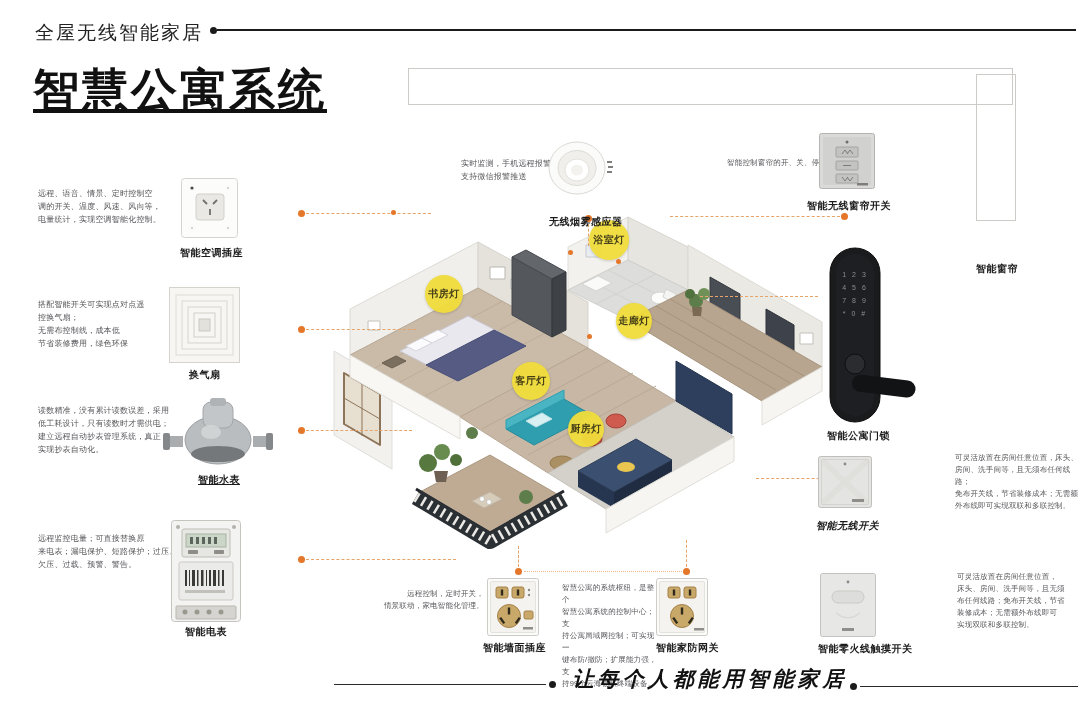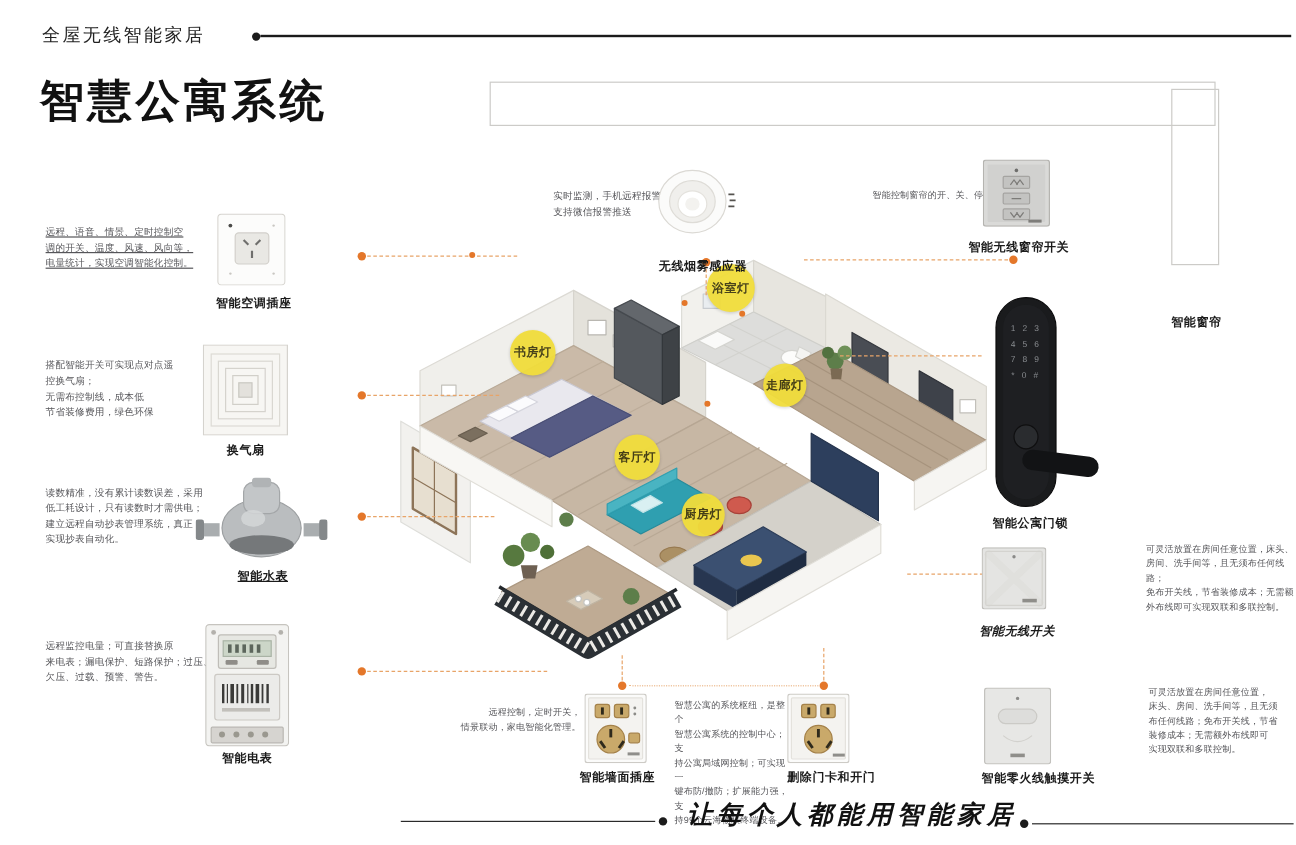--- a/index.html
+++ b/index.html
@@ -3,22 +3,22 @@
 <meta charset="utf-8">
 <style>
   * { margin:0; padding:0; box-sizing:border-box; }
   html,body { background:#ffffff; }
   #canvas {
     position:relative; width:1080px; height:704px; background:#fff;
     overflow:hidden; font-family:"Liberation Sans","DejaVu Sans",sans-serif;
     color:#1b1b1b;
   }
   .abs { position:absolute; }
-  .tagline { font-size:15px; letter-spacing:2px; color:#222; }
-  .title { font-size:37px; font-weight:bold; letter-spacing:3px; color:#111; }
+  .tagline { font-size:19px; letter-spacing:2px; color:#222; }
+  .title { font-size:46px; font-weight:bold; letter-spacing:3px; color:#111;text-decoration:underline; }
   .lbl { position:absolute; font-size:10px; font-weight:bold; color:#1b1b1b; letter-spacing:.5px; white-space:nowrap; }
   .desc { position:absolute; font-size:8px; line-height:13px; color:#56565a; white-space:pre-line; letter-spacing:.2px; }
   .desc.sm { font-size:7.5px; line-height:12px; }
   .odot { position:absolute; width:7px; height:7px; border-radius:50%; background:#e4772a; }
   .odot.small { width:5px; height:5px; }
   .dl-h { position:absolute; height:0; border-top:1px dashed #e8a468; }
   .dl-v { position:absolute; width:0; border-left:1px dashed #e8a468; }
   .dl-h.lite { border-top-style:dotted; border-top-color:#ecb98c; }
   .obox { position:absolute; border:1px solid #cccbc8; background:transparent; }
   .hline { position:absolute; background:#1b1b1b; }
@@ -124,21 +124,21 @@
       <path d="M104,266 L118,266 L116,277 L106,277 Z" fill="#6e6052"></path>
       <path d="M142,296 L160,287 L172,294 L154,303 Z" fill="#d7ccba" stroke="#bfb4a2"></path>
       <circle cx="152" cy="294" r="2.5" fill="#fff" stroke="#c5c5c1"></circle>
       <circle cx="159" cy="297" r="2.5" fill="#fff" stroke="#c5c5c1"></circle>
       <circle cx="196" cy="292" r="7" fill="#5d7e4a"></circle>
     </g>
   </svg>
 
   <div class="light" style="left:425px;top:275px;width:38px;height:38px;">书房灯</div>
   <div class="light" style="left:589px;top:220px;width:40px;height:40px;">浴室灯</div>
-  <div class="light" style="left:636px;top:303px;width:36px;height:36px;">走廊灯</div>
+  <div class="light" style="left:616px;top:303px;width:36px;height:36px;">走廊灯</div>
   <div class="light" style="left:512px;top:362px;width:38px;height:38px;">客厅灯</div>
   <div class="light" style="left:568px;top:411px;width:36px;height:36px;">厨房灯</div>
 
   <div class="odot" style="left:298px;top:210px;"></div>
   <div class="dl-h" style="left:306px;top:213px;width:125px;"></div>
   <div class="odot" style="left:298px;top:326px;"></div>
   <div class="dl-h" style="left:306px;top:329px;width:110px;"></div>
   <div class="odot" style="left:298px;top:427px;"></div>
   <div class="dl-h" style="left:306px;top:430px;width:106px;"></div>
   <div class="odot" style="left:298px;top:556px;"></div>
@@ -152,21 +152,21 @@
   <div class="odot" style="left:515px;top:568px;"></div>
   <div class="odot" style="left:683px;top:568px;"></div>
   <div class="dl-h lite" style="left:524px;top:571px;width:158px;"></div>
   <div class="dl-v" style="left:518px;top:546px;height:21px;"></div>
   <div class="dl-v" style="left:686px;top:540px;height:27px;"></div>
   <div class="odot small" style="left:391px;top:210px;"></div>
   <div class="odot small" style="left:568px;top:250px;"></div>
   <div class="odot small" style="left:616px;top:259px;"></div>
   <div class="odot small" style="left:587px;top:334px;"></div>
 
-  <div class="desc" style="left:38px;top:187px;width:130px;text-decoration:underline;">远程、语音、情景、定时控制空
+  <div class="desc" style="left:38px;top:187px;width:130px;">远程、语音、情景、定时控制空
 调的开关、温度、风速、风向等，
 电量统计，实现空调智能化控制。</div>
   <svg class="abs" style="left:181px;top:178px;" width="57" height="60">
     <rect x="0.5" y="0.5" width="56" height="59" rx="3" fill="#fcfcfb" stroke="#d6d4cf"></rect>
     <circle cx="11" cy="10" r="1.6" fill="#4a4a48"></circle>
       <circle cx="47" cy="10" r="1" fill="#c9c7c2"></circle>
     <rect x="15" y="16" width="28" height="26" rx="3" fill="#e9e8e4" stroke="#d2d0cb"></rect>
     <line x1="22" y1="22" x2="26" y2="26" stroke="#6f6f6d" stroke-width="1.8"></line>
     <line x1="36" y1="22" x2="32" y2="26" stroke="#6f6f6d" stroke-width="1.8"></line>
     <line x1="29" y1="31" x2="29" y2="37" stroke="#6f6f6d" stroke-width="1.8"></line>
@@ -348,21 +348,21 @@
     <rect x="12" y="9" width="12" height="11" rx="2" fill="#c9a96a" stroke="#a5824a"></rect>
     <rect x="16.8" y="11.5" width="2.4" height="6" fill="#2f2a1c"></rect>
     <rect x="28" y="9" width="12" height="11" rx="2" fill="#c9a96a" stroke="#a5824a"></rect>
     <rect x="32.8" y="11.5" width="2.4" height="6" fill="#2f2a1c"></rect>
     <circle cx="26" cy="38" r="11.5" fill="#c9a96a" stroke="#a5824a"></circle>
     <rect x="24.8" y="29.5" width="2.4" height="7" fill="#2f2a1c"></rect>
     <rect x="18" y="39" width="2.4" height="7" fill="#2f2a1c" transform="rotate(-35 19.2 42.5)"></rect>
     <rect x="33.6" y="39" width="2.4" height="7" fill="#2f2a1c" transform="rotate(35 34.8 42.5)"></rect>
     <rect x="38" y="50" width="10" height="2.5" fill="#8f8e8a"></rect>
   </svg>
-  <div class="lbl" style="left:656px;top:641px;">删除门卡和开门</div>
+  <div class="lbl" style="left:656px;top:641px;">智能家防网关</div>
 
   <div class="hline" style="left:334px;top:684px;width:212px;height:1px;background:#2a2a2a;"></div>
   <div class="bdot" style="left:549px;top:681px;width:7px;height:7px;"></div>
   <div class="slogan" style="left:570px;top:665px;width:280px;">让每个人都能用智能家居</div>
   <div class="bdot" style="left:850px;top:683px;width:7px;height:7px;"></div>
   <div class="hline" style="left:860px;top:686px;width:218px;height:1px;background:#2a2a2a;"></div>
 
 </div>
 
 </body></html>

